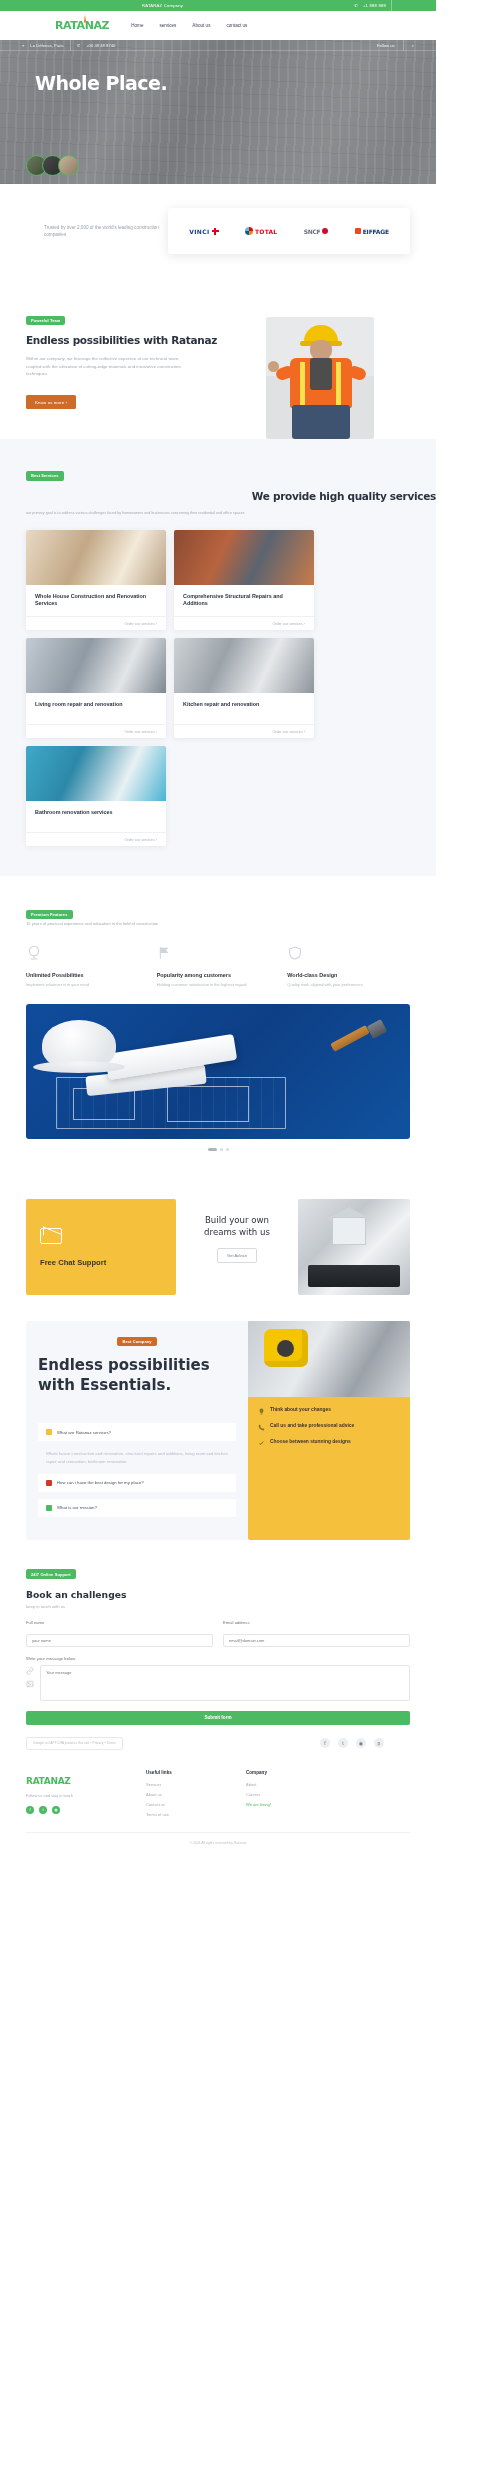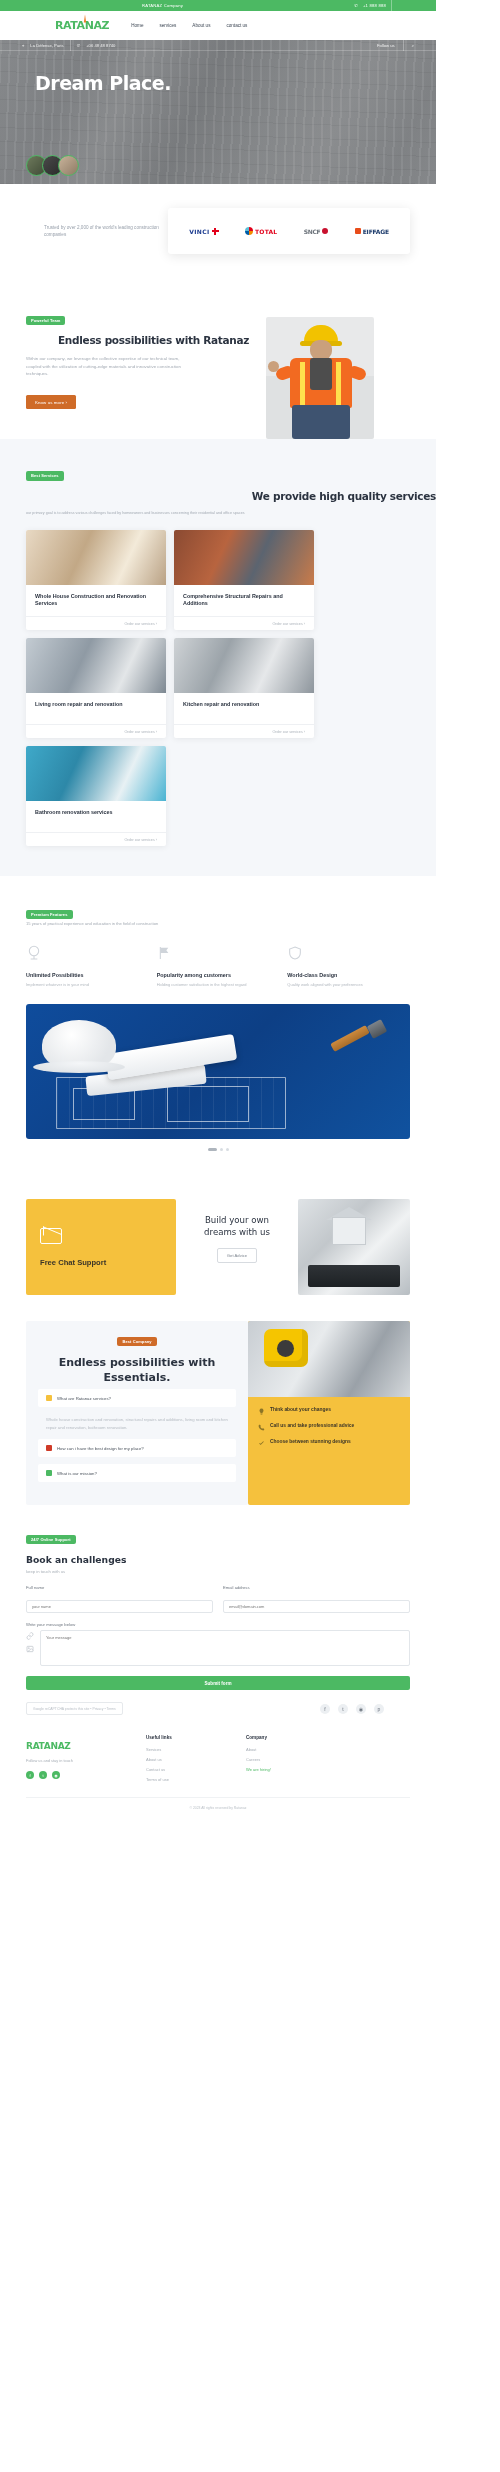--- a/index.html
+++ b/index.html
@@ -100,21 +100,21 @@
   }
   .pill.orange { background:#cf6b28; }
   .h2 { font-size:10.5px; font-weight:bold; color:#2b3340; letter-spacing:-.3px;
         line-height:1.3; font-family:"DejaVu Sans", sans-serif; }
   .sub { font-size:4.4px; line-height:1.75; color:#a3aab3; }
 
   
   .team { background:#fff; padding:28px 0 30px; display:flex; position:relative; }
   .team-left { width:250px; padding-left:26px; }
   .team-left .pill { margin-bottom:9px; }
-  .team-left .h2 { margin-bottom:7px;margin-left:32px; }
+  .team-left .h2 { margin-bottom:7px; }
   .team-left .sub { width:170px; margin-bottom:12px; }
   .btn-orange {
     display:inline-block; background:#cf6b28; color:#fff; font-size:4.4px;
     padding:4.5px 9px; border-radius:1.5px; letter-spacing:.1px; cursor:pointer;
     border:none;
   }
   .team-photo {
     position:absolute; right:62px; bottom:0; width:108px; height:122px;
     border-radius:2px; overflow:hidden;
     background:linear-gradient(#e8e9ea 0 48%, #dfe1e2 48% 100%);
@@ -214,22 +214,22 @@
   .dream-img { width:112px; min-height:96px; border-radius:2px;
     background:linear-gradient(135deg,#dfe3e6,#c2c7cb 35%,#f0f2f3 60%,#b7bdc2); position:relative; overflow:hidden;}
   .di-house{position:absolute;left:34px;top:18px;width:34px;height:28px;background:#eceff1;border:1px solid #c7ccd0;}
   .di-roof{position:absolute;left:28px;top:8px;width:0;height:0;border-left:23px solid transparent;border-right:23px solid transparent;border-bottom:13px solid #cfd4d8;}
   .di-kb{position:absolute;left:10px;bottom:8px;width:92px;height:22px;background:linear-gradient(#2f3337,#1d2124);border-radius:2px;}
 
   
   .faq-wrap { display:flex; padding:26px 26px 0; gap:0; align-items:stretch; }
   .faq-left { width:222px; background:#f5f7fa; border-radius:2px; padding:16px 12px; }
   .faq-left .pill { display:block; width:fit-content; margin:0 auto 10px; }
-  .faq-h { text-align:center; font-size:11px; font-weight:bold; line-height:1.3;
-    color:#2b3340; margin-bottom:4px; font-family:"DejaVu Sans", sans-serif; }
+  .faq-h { text-align:left; font-size:15px; font-weight:bold; line-height:1.3;
+    color:#2b3340; margin-bottom:28px; font-family:"DejaVu Sans", sans-serif; }
   .faq-item { background:#fff; border-radius:2px; padding:6px 8px; margin-bottom:7px;
     display:flex; align-items:center; gap:5px; font-size:4.3px; color:#4a525c; cursor:pointer;}
   .faq-ic { width:6px;height:6px;border-radius:1px;display:inline-block;flex:0 0 auto; }
   .faq-ans { font-size:4.2px; color:#b5bbc2; line-height:1.8; padding:2px 8px 8px; }
   .faq-right { flex:1; background:#f5c13d; border-radius:2px; position:relative; overflow:hidden; }
   .fr-img { height:76px; background:linear-gradient(120deg,#c8cdd2,#e8ebed 40%,#9aa1a8 70%,#d5d9dc); position:relative; }
   .fr-tape{position:absolute;left:16px;top:8px;width:44px;height:38px;background:#f5c500;border-radius:7px;
     box-shadow:inset -6px -6px 0 rgba(0,0,0,.08);}
   .fr-tape:after{content:"";position:absolute;left:13px;top:11px;width:17px;height:17px;background:#3b3b3b;border-radius:50%;}
   .fr-list { padding:10px 10px 12px; }
@@ -331,21 +331,21 @@
         <span>✆</span>
         <span>+06 48 48 8740</span>
       </span>
       <span class="hsb-right">
         <span>Follow us</span>
         <span class="hsb-div"></span>
         <span>⌕</span>
       </span>
     </div>
     <div class="hero-title">
-      <div>Dream Place.</div>
+      <div>Whole Place.</div>
     </div>
     <div class="hero-avatars">
       <div class="av av1"></div>
       <div class="av av2"></div>
       <div class="av av3"></div>
     </div>
   </div>
 
   <div class="trusted-wrap">
     <div class="trusted-txt">Trusted by over 2,000 of the world's leading construction companies</div>

